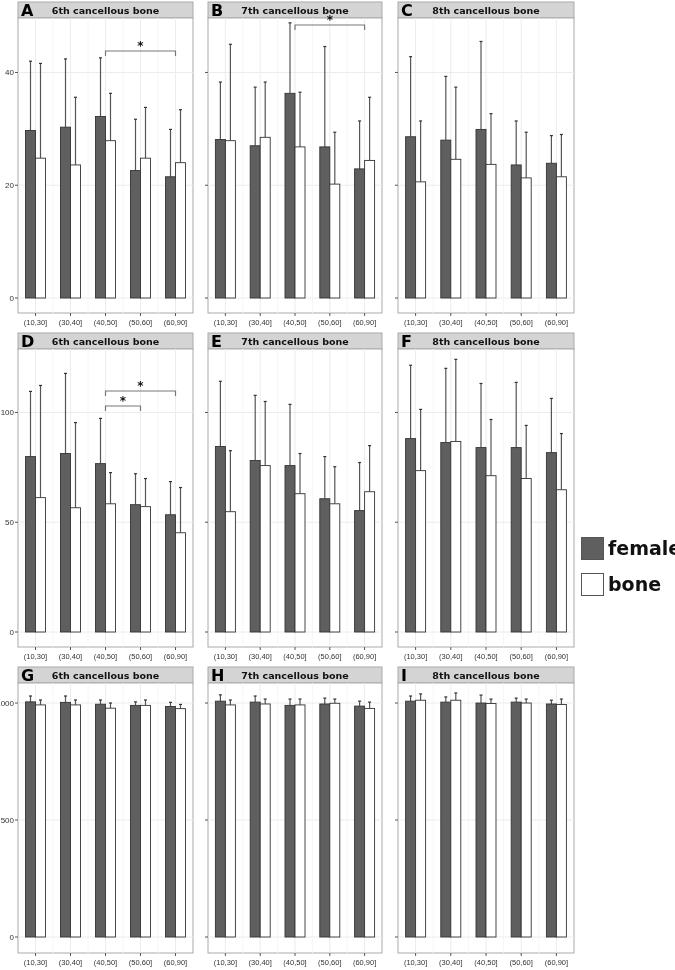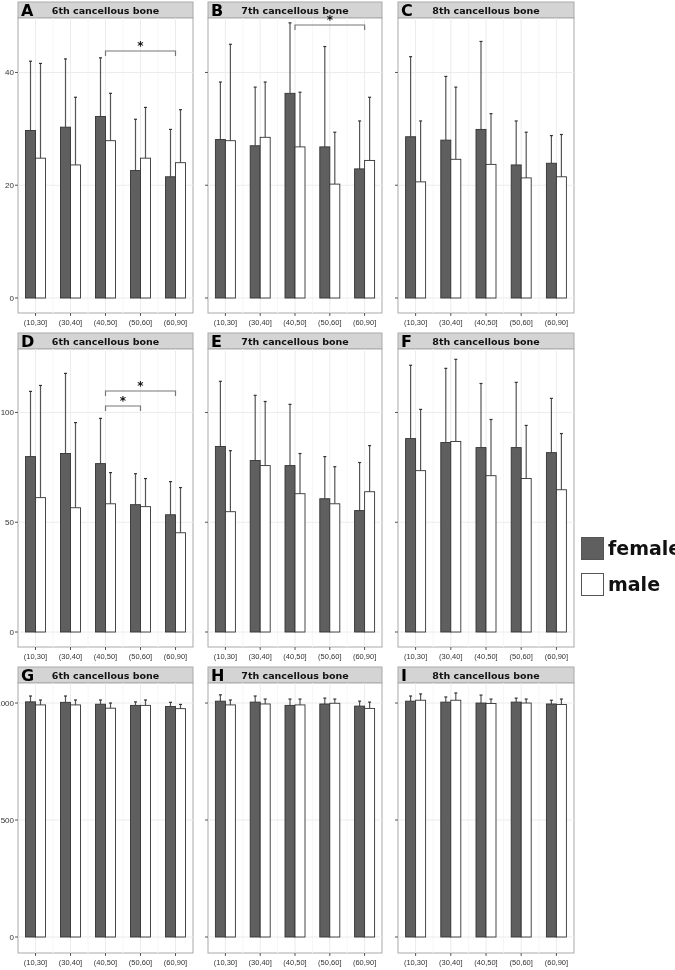--- a/index.html
+++ b/index.html
@@ -582,15 +582,15 @@
     </g>
   </svg>
 
 <div class="legend">
   <div class="legend-item">
     <div class="legend-swatch" style="background:#5f5f5f;"></div>
     <span class="legend-label">female</span>
   </div>
   <div class="legend-item">
     <div class="legend-swatch" style="background:#ffffff;"></div>
-    <span class="legend-label">male</span>
+    <span class="legend-label">bone</span>
   </div>
 </div>
 
 </body></html>

